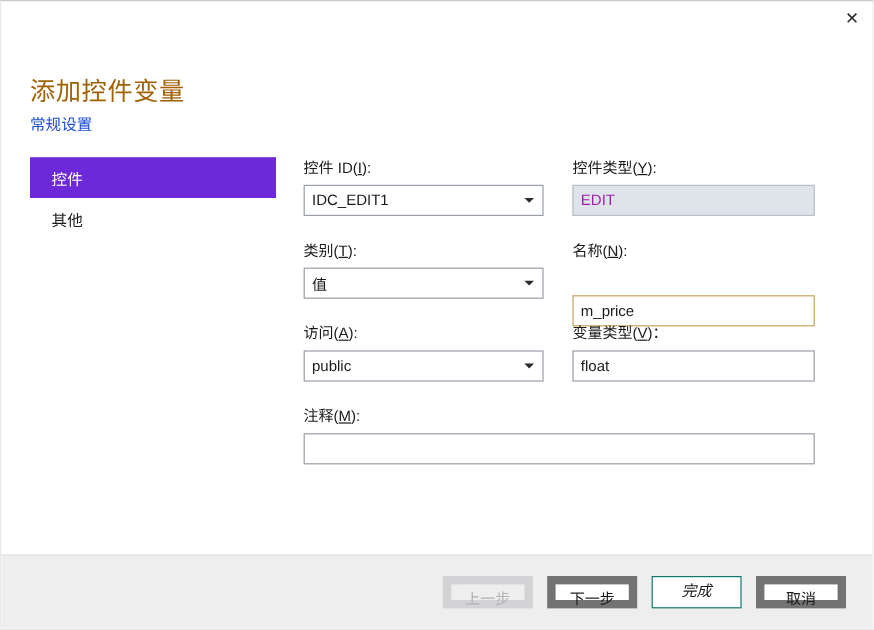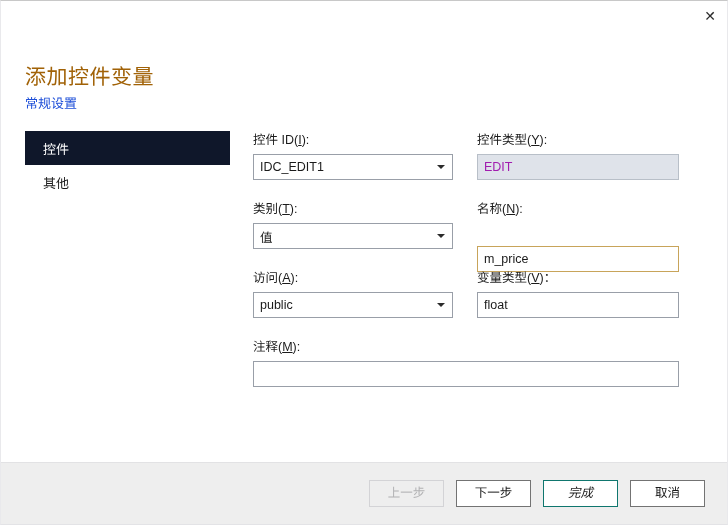--- a/index.html
+++ b/index.html
@@ -89,21 +89,21 @@
     display: flex;
     align-items: center;
     padding-left: 18px;
     box-sizing: border-box;
     font-size: 13px;
     color: #1b1b1b;
     cursor: default;
     user-select: none;
   }
   .nav-item.selected {
-    background: #0f172a;
+    background: #6d28d9;
     color: #ffffff;
   }
   .nav-item.selected .nav-label { color: #ffffff; }
 
   
   .form {
     position: absolute;
     left: 252px;
     top: 131px;
     width: 428px;
@@ -193,21 +193,21 @@
     right: 22px;
     top: 17px;
     display: flex;
     gap: 12px;
   }
   .btn {
     box-sizing: border-box;
     width: 75px;
     height: 27px;
     background: #ffffff;
-    border: 1px solid #737373;
+    border: 7px solid #737373;
     font-family: "Liberation Sans", "DejaVu Sans", sans-serif;
     font-size: 12.5px;
     color: #1b1b1b;
     cursor: default;
     padding: 0;
     line-height: 25px;
     text-align: center;
   }
   .btn.disabled {
     background: #eeeeee;

